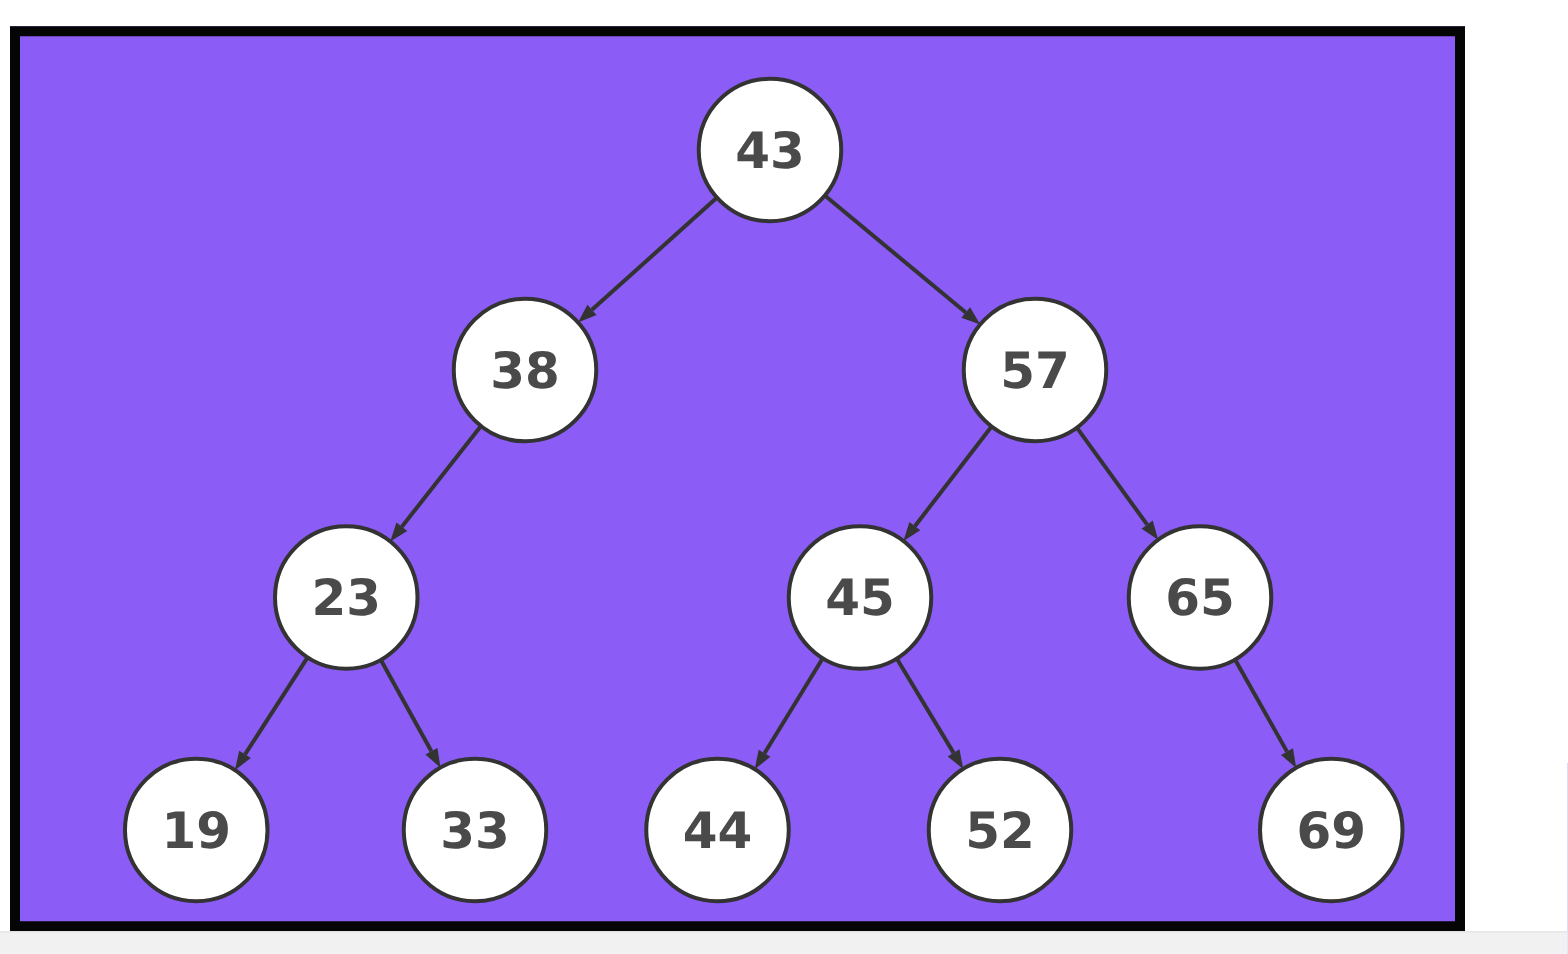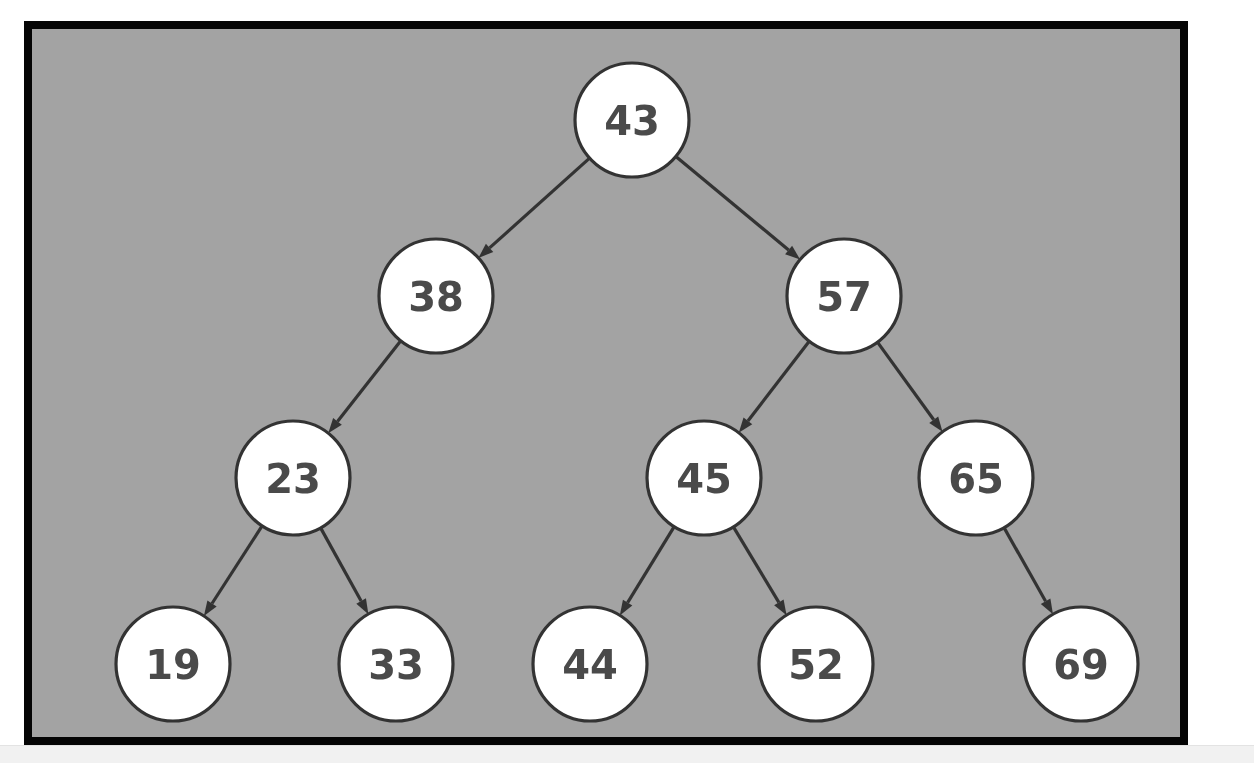--- a/index.html
+++ b/index.html
@@ -25,23 +25,22 @@
   }
   
   .frame {
     position: absolute;
     left: 8px;
     top: 21px;
     width: 1164px;
     height: 724px;
     border: 8px solid #050505;
     box-sizing: border-box;
-    background: #a3a3a3;
+    background: #8b5cf6;
     overflow: hidden;
-    margin-left: 16px;
   }
   .canvas-area {
     position: absolute;
     left: 0;
     top: 0;
     width: 100%;
     height: 100%;
   }
   .tree-svg {
     position: absolute;

